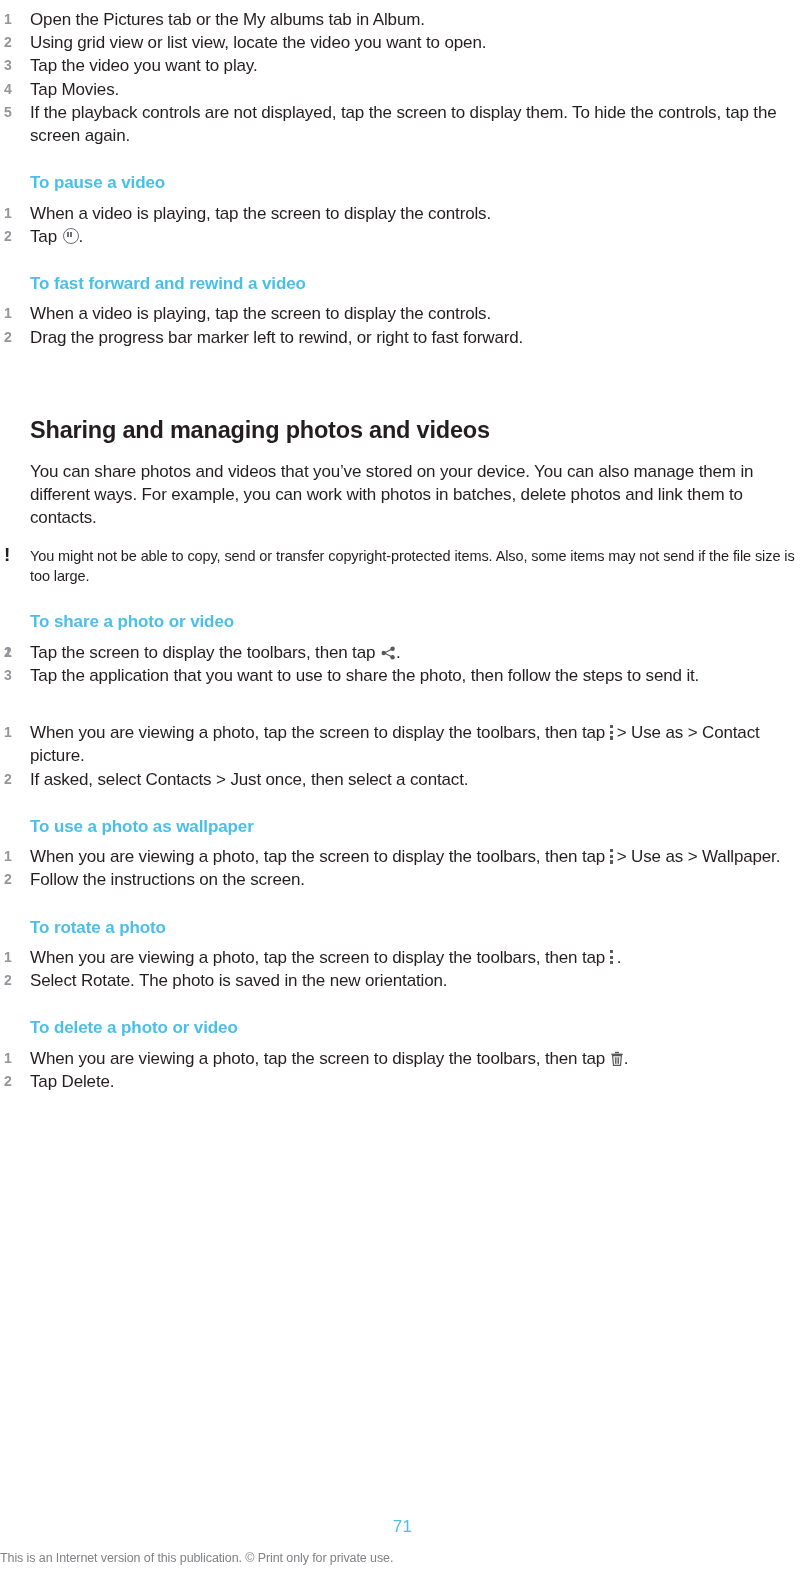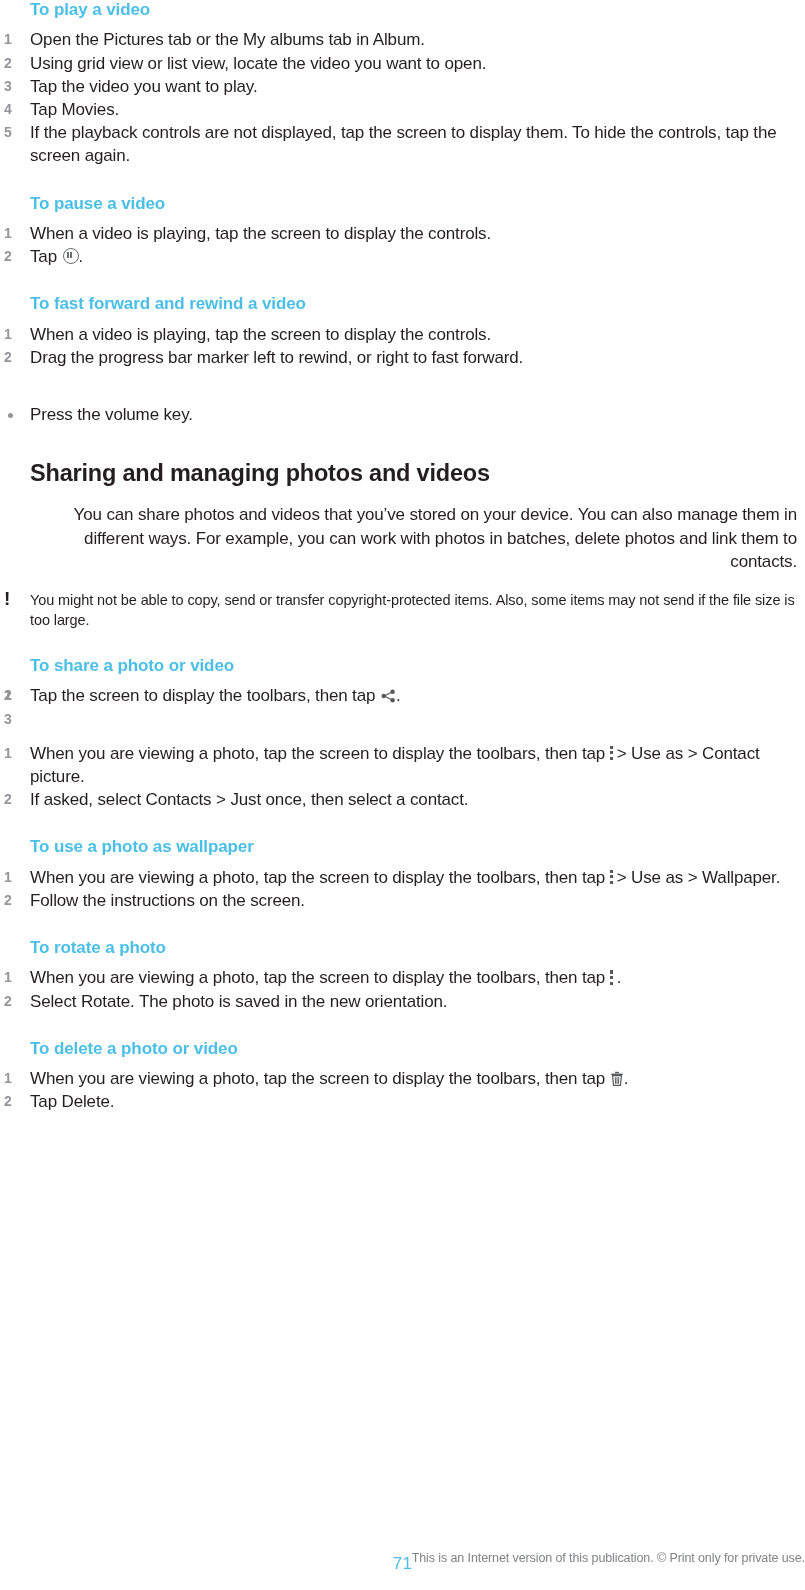--- a/index.html
+++ b/index.html
@@ -44,21 +44,20 @@
   }
 
   
   p.body-text {
     font-size: 17px;
     line-height: 23.2px;
     margin: 0;
     padding: 0 8px 0 30px;
     color: #231f20;
     letter-spacing: -0.15px;
-    text-align: right;
   }
 
   
   .note {
     position: relative;
     padding: 0 8px 0 30px;
     margin: 0;
   }
   .note-mark {
     position: absolute;
@@ -168,40 +167,38 @@
 
   
   .page-number {
     position: absolute;
     left: 0; right: 0;
     top: 1517px;
     text-align: center;
     font-size: 17px;
     color: #4ABFE8;
     letter-spacing: 0.3px;
-    margin-top: 37px;
   }
   .footer-note {
     position: absolute;
     left: 0; right: 0;
     top: 1551px;
-    text-align: right;
+    text-align: left;
     font-size: 12.5px;
     color: #808285;
     letter-spacing: -0.1px;
   }
   .content { position: absolute; top: 0; left: 0; right: 0; }
 </style>
 </head>
 <body>
 
 <div class="page">
   <div class="content" id="content">
       <div style="height: 0px;"></div>
-      <h3 class="proc-title">To play a video</h3>
       <div style="height: 8px;"></div>
       <ol class="steps">
         <li><span class="num">1</span><span>Open the </span><b>Pictures</b><span> tab or the </span><b>My albums</b><span> tab in Album.</span></li>
         <li><span class="num">2</span><span>Using grid view or list view, locate the video you want to open.</span></li>
         <li><span class="num">3</span><span>Tap the video you want to play.</span></li>
         <li><span class="num">4</span><span>Tap </span><b>Movies</b><span>.</span></li>
         <li><span class="num">5</span><span>If the playback controls are not displayed, tap the screen to display them. To hide the controls, tap the screen again.</span></li>
       </ol>
       <div style="height: 26px;"></div>
       <h3 class="proc-title">To pause a video</h3>
@@ -212,42 +209,39 @@
       </ol>
       <div style="height: 26px;"></div>
       <h3 class="proc-title">To fast forward and rewind a video</h3>
       <div style="height: 8px;"></div>
       <ol class="steps">
         <li><span class="num">1</span><span>When a video is playing, tap the screen to display the controls.</span></li>
         <li><span class="num">2</span><span>Drag the progress bar marker left to rewind, or right to fast forward.</span></li>
       </ol>
       <div style="height: 26px;"></div>
       <div style="height: 8px;"></div>
-      <ul class="steps">
-        <li><span class="bullet-dot"></span><span>Press the volume key.</span></li>
-      </ul>
       <div style="height: 34px;"></div>
       <h2 class="section-title">Sharing and managing photos and videos</h2>
       <div style="height: 16px;"></div>
       <p class="body-text">You can share photos and videos that you’ve stored on your device. You can also manage them in different ways. For example, you can work with photos in batches, delete photos and link them to contacts.</p>
       <div style="height: 18px;"></div>
       <div class="note"><span class="note-mark">!</span><span class="note-text">You might not be able to copy, send or transfer copyright-protected items. Also, some items may not send if the file size is too large.</span></div>
       <div style="height: 26px;"></div>
       <h3 class="proc-title">To share a photo or video</h3>
       <div style="height: 8px;"></div>
       <ol class="steps">
         <li><span class="num">1</span></li>
         <li><span class="num">2</span><span>Tap the screen to display the toolbars, then tap </span><span class="ic ic-share"><svg viewBox="0 0 15 14" width="15" height="14">
               <line x1="3.2" y1="7" x2="11.2" y2="3" stroke="#58595b" stroke-width="1.3"></line>
               <line x1="3.2" y1="7" x2="11.2" y2="11" stroke="#58595b" stroke-width="1.3"></line>
               <circle cx="11.6" cy="2.7" r="2.2" fill="#58595b"></circle>
               <circle cx="2.7" cy="7" r="2.2" fill="#58595b"></circle>
               <circle cx="11.6" cy="11.3" r="2.2" fill="#58595b"></circle>
             </svg></span><span>.</span></li>
-        <li><span class="num">3</span></li>
+        <li><span class="num">3</span><span>Tap the application that you want to use to share the photo, then follow the steps to send it.</span></li>
       </ol>
       <div style="height: 26px;"></div>
       <div style="height: 8px;"></div>
       <ol class="steps">
         <li><span class="num">1</span><span>When you are viewing a photo, tap the screen to display the toolbars, then tap </span><span class="ic ic-kebab"><i></i><i></i><i></i></span><span>&gt; </span><b>Use as</b><span> &gt; </span><b>Contact picture</b><span>.</span></li>
         <li><span class="num">2</span><span>If asked, select </span><b>Contacts</b><span> &gt; </span><b>Just once</b><span>, then select a contact.</span></li>
       </ol>
       <div style="height: 26px;"></div>
       <h3 class="proc-title">To use a photo as wallpaper</h3>
       <div style="height: 8px;"></div>

